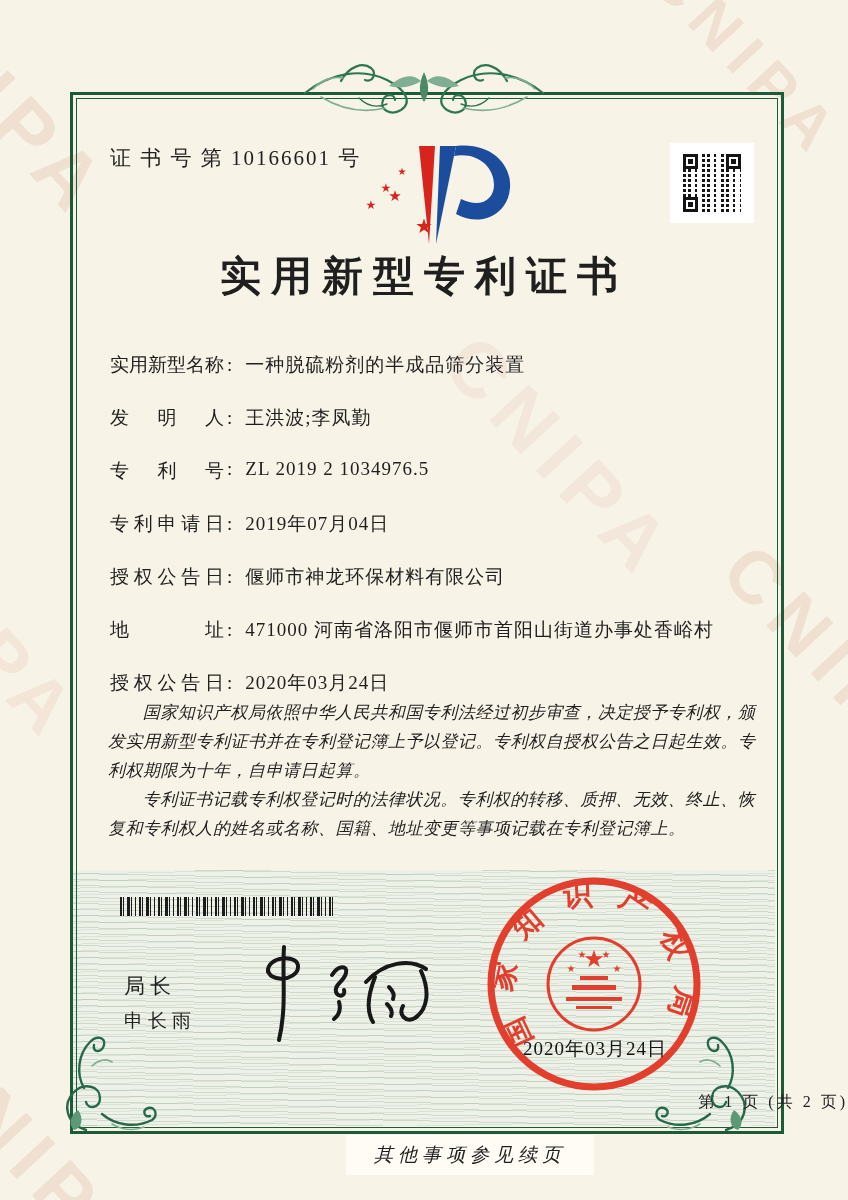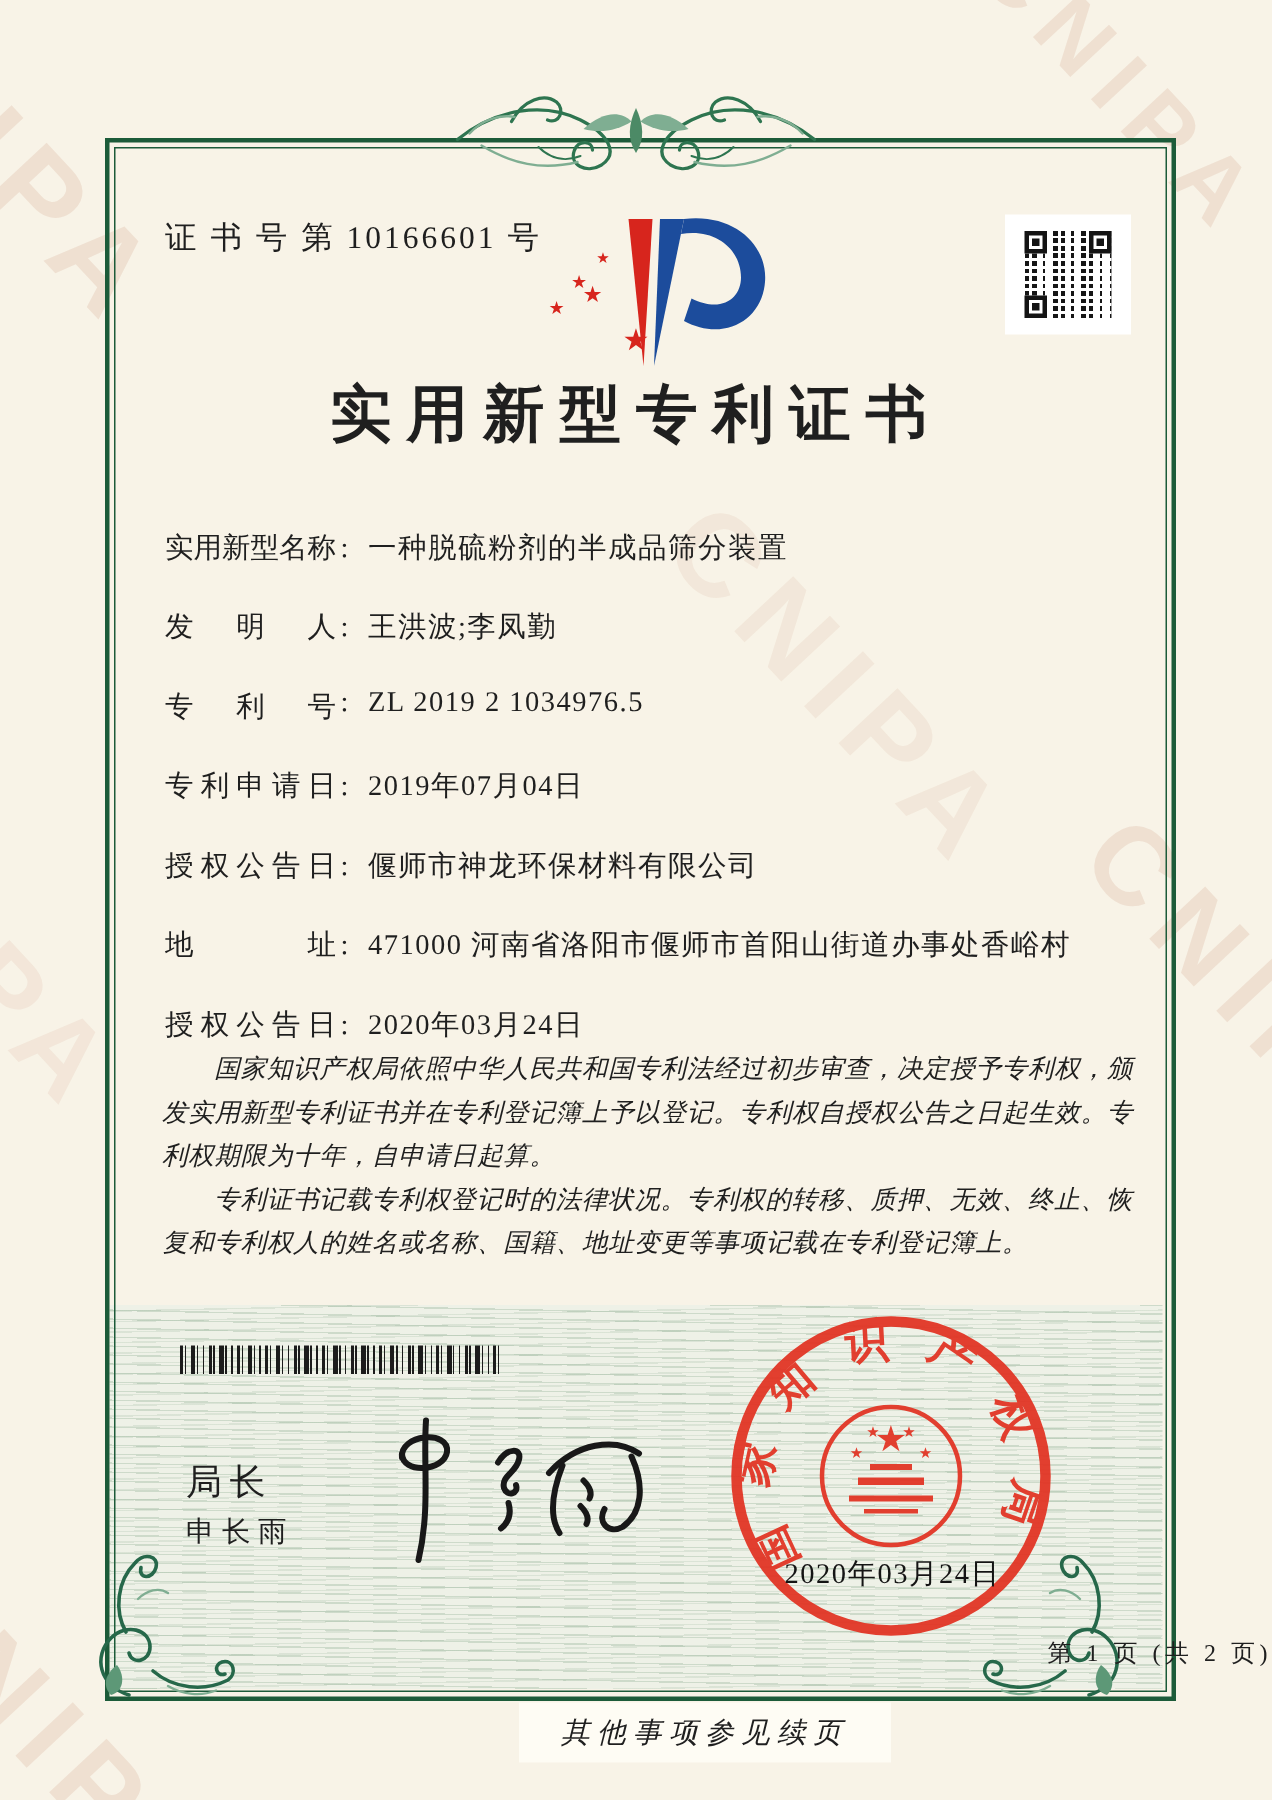--- a/index.html
+++ b/index.html
@@ -69,21 +69,21 @@
   .paras p{margin:0;text-indent:2.05em;letter-spacing:0.5px;}
   
   .barcode{position:absolute;left:120px;top:897px;width:216px;height:19px;z-index:5;
     background:repeating-linear-gradient(90deg,
       #1c1c1c 0 2px, transparent 2px 3px,
       #1c1c1c 3px 4px, transparent 4px 7px,
       #1c1c1c 7px 10px, transparent 10px 11px,
       #1c1c1c 11px 12px, transparent 12px 15px,
       #1c1c1c 15px 16px, transparent 16px 19px);
   }
-  .sig-title{position:absolute;left:124px;top:972px;font-size:24px;letter-spacing:5px;z-index:5;}
+  .sig-title{position:absolute;left:124px;top:972px;font-size:21px;letter-spacing:5px;z-index:5;}
   .sig-name{position:absolute;left:124px;top:1008px;font-size:19px;letter-spacing:5px;z-index:5;}
   .signature{position:absolute;left:238px;top:942px;z-index:5;}
   .stamp{position:absolute;left:482px;top:872px;width:224px;height:224px;z-index:6;opacity:0.94;}
   .stamp-date{position:absolute;left:502px;top:1036px;width:186px;text-align:center;
     font-size:19px;color:#141414;letter-spacing:1px;z-index:7;}
   .page-info{position:absolute;left:0;right:0;top:1092px;text-align:right;
     font-size:16px;letter-spacing:3px;z-index:5;}
   .note-box{position:absolute;left:470px;top:1135px;transform:translateX(-50%);
     background:#fefcf4;padding:7px 28px;font-size:19px;letter-spacing:5px;
     white-space:nowrap;z-index:5;font-style:italic;}

